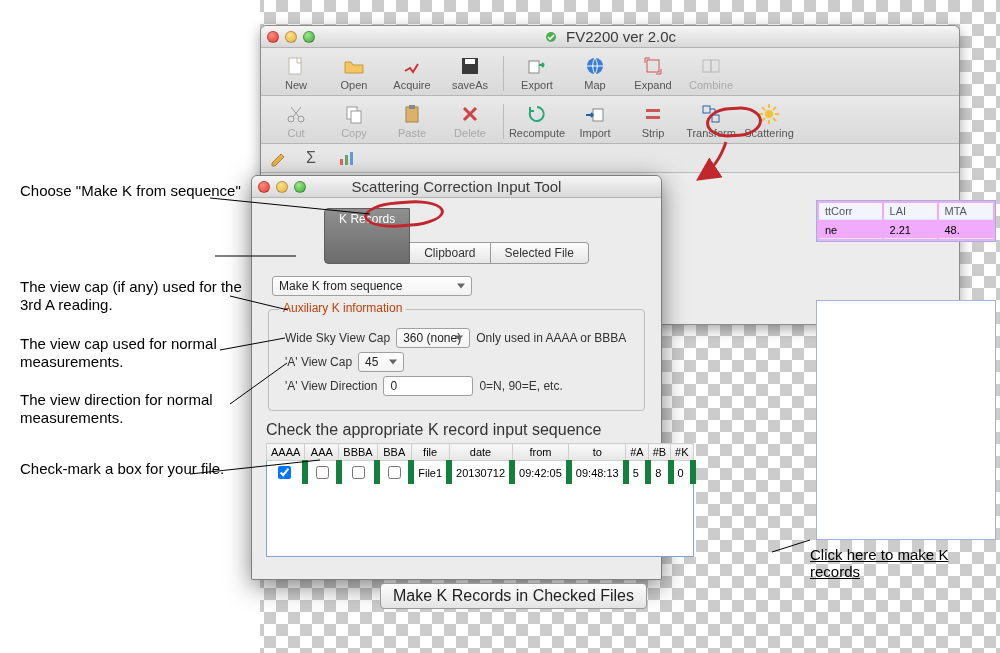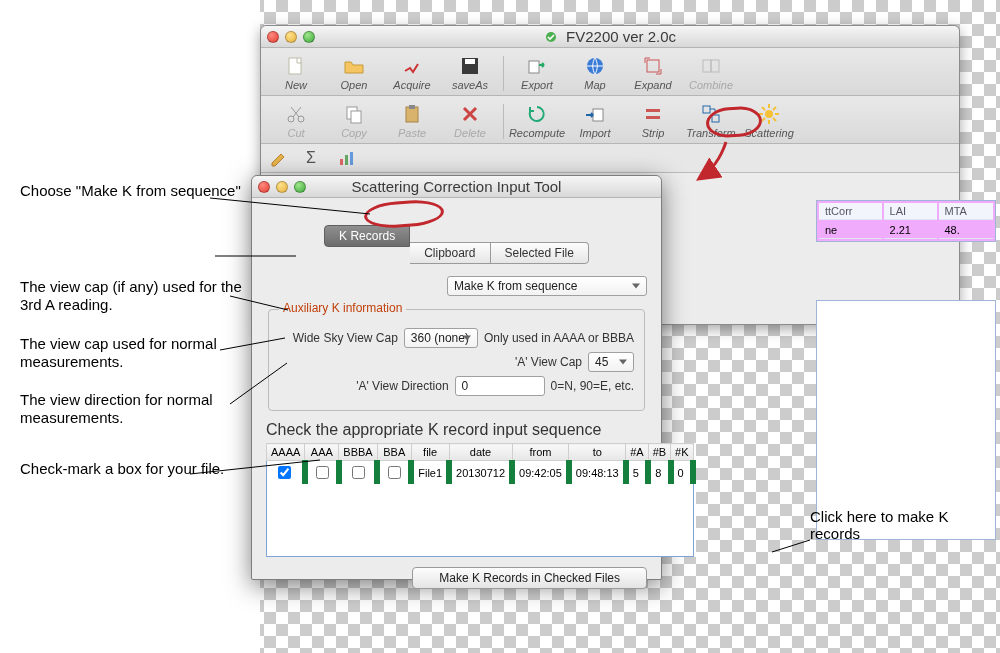--- a/index.html
+++ b/index.html
@@ -37,21 +37,20 @@
 
   .toolbar-row {
     display:flex; padding:4px 6px 0 6px; gap:0;
     background:linear-gradient(#e9e9e9,#d9d9d9);
     border-bottom:1px solid #b5b5b5;
   }
   .tool-btn {
     display:flex; flex-direction:column; align-items:center; justify-content:flex-end;
     width:58px; padding:3px 2px 4px; font-size:11px; color:#555;
     border-radius:4px;
-    font-style:italic;
   }
   .tool-btn .ico { width:22px; height:22px; margin-bottom:2px; display:flex; align-items:center; justify-content:center; }
   .tool-btn.disabled { color:#a9a9a9; }
   .tool-sep { width:1px; background:#bbb; margin:4px 4px; }
 
   .statbar { display:flex; gap:14px; padding:4px 8px; background:#e7e7e7; border-bottom:1px solid #bbb; }
   .statbar .ico { width:20px; height:20px; }
 
   .bg-pane {
     position:absolute; right:4px; top:200px; width:180px;
@@ -67,37 +66,37 @@
   
   .dialog {
     position:absolute; left:251px; top:175px; width:411px; height:405px;
     background:#ececec; border:1px solid #7e7e7e; border-radius:6px 6px 2px 2px;
     box-shadow:0 6px 24px rgba(0,0,0,.5);
   }
   .dialog .content { padding:10px 14px 12px; }
 
   .segmented {
     display:flex; margin:0 auto 12px auto; width:fit-content;
-    border-radius:4px; overflow:hidden;align-items:center;
+    border-radius:4px; overflow:hidden;
   }
   .seg {
     font-size:12px; padding:3px 14px; background:linear-gradient(#fdfdfd,#e6e6e6);
     border:1px solid #9a9a9a; color:#333; position:relative;
   }
   .seg + .seg { border-left:none;margin-top:34px; }
   .seg.active { background:linear-gradient(#8f8f8f,#6c6c6c); color:#fff; border-color:#5f5f5f; }
   .seg:first-child{border-radius:4px 0 0 4px;}
   .seg:last-child{border-radius:0 4px 4px 0;}
 
   .fieldset {
     border:1px solid #bcbcbc; border-radius:4px; background:#ececec;
     padding:8px 10px 10px; margin-top:6px; position:relative;
   }
   .fieldset > legend { font-size:12px; color:#c2410c; padding:0 4px; background:#ececec; position:relative; top:-1px;}
-  .row { display:flex; align-items:center; gap:6px; margin:4px 0; font-size:12px; color:#333;justify-content:flex-end;}
+  .row { display:flex; align-items:center; gap:6px; margin:4px 6px; font-size:12px; color:#333;}
   .combo, .txt {
     background:linear-gradient(#fff,#f2f2f2); border:1px solid #a0a0a0; border-radius:3px;
     padding:2px 20px 2px 6px; font-size:12px; color:#222; position:relative;
   }
   .combo::after{
     content:""; position:absolute; right:6px; top:50%; transform:translateY(-50%);
     border-left:4px solid transparent; border-right:4px solid transparent; border-top:5px solid #666;
   }
   .combo.small{ padding-right:8px;}
   .txt { padding:2px 6px; min-width:90px; background:#fff;}
@@ -109,29 +108,29 @@
     border-collapse:collapse;
   }
   .grid th { background:linear-gradient(#f8f8f8,#e7e7e7); border:1px solid #cfcfcf; font-weight:normal; padding:2px 4px;}
   .grid td { border-right:6px solid #15803d; padding:2px 4px; }
   .grid tbody tr:first-child td { border-top:1px solid #cfcfcf;}
   .grid-filler td { height:72px; border:0;}
   .chk { width:13px; height:13px; }
 
   .mac-btn {
     background:linear-gradient(#fdfdfd,#e4e4e4); border:1px solid #9a9a9a; border-radius:4px;
-    font-size:12px; padding:3px 26px; color:#222;
+    font-size:16px; padding:3px 12px; color:#222;margin-top:16px;
   }
   .footer-row{ display:flex; justify-content:flex-end; margin-top:10px;}
 
   
   .annot { position:absolute; font-size:15px; color:#000; line-height:1.2; width:230px; }
   svg.overlay { position:absolute; left:0; top:0; pointer-events:none; }
 
-  .right-annot { position:absolute; left:810px; top:508px; font-size:15px; width:160px; }
+  .right-annot { position:absolute; left:810px; top:546px; font-size:15px; width:160px;text-decoration:underline; }
 
   
   .handring { position:absolute; border:3px solid #c1272d; border-radius:50%/60%; transform:rotate(-4deg); }
 </style>
 </head>
 <body>
 
 <div class="checker"></div>
 <div class="white-left"></div>
 

